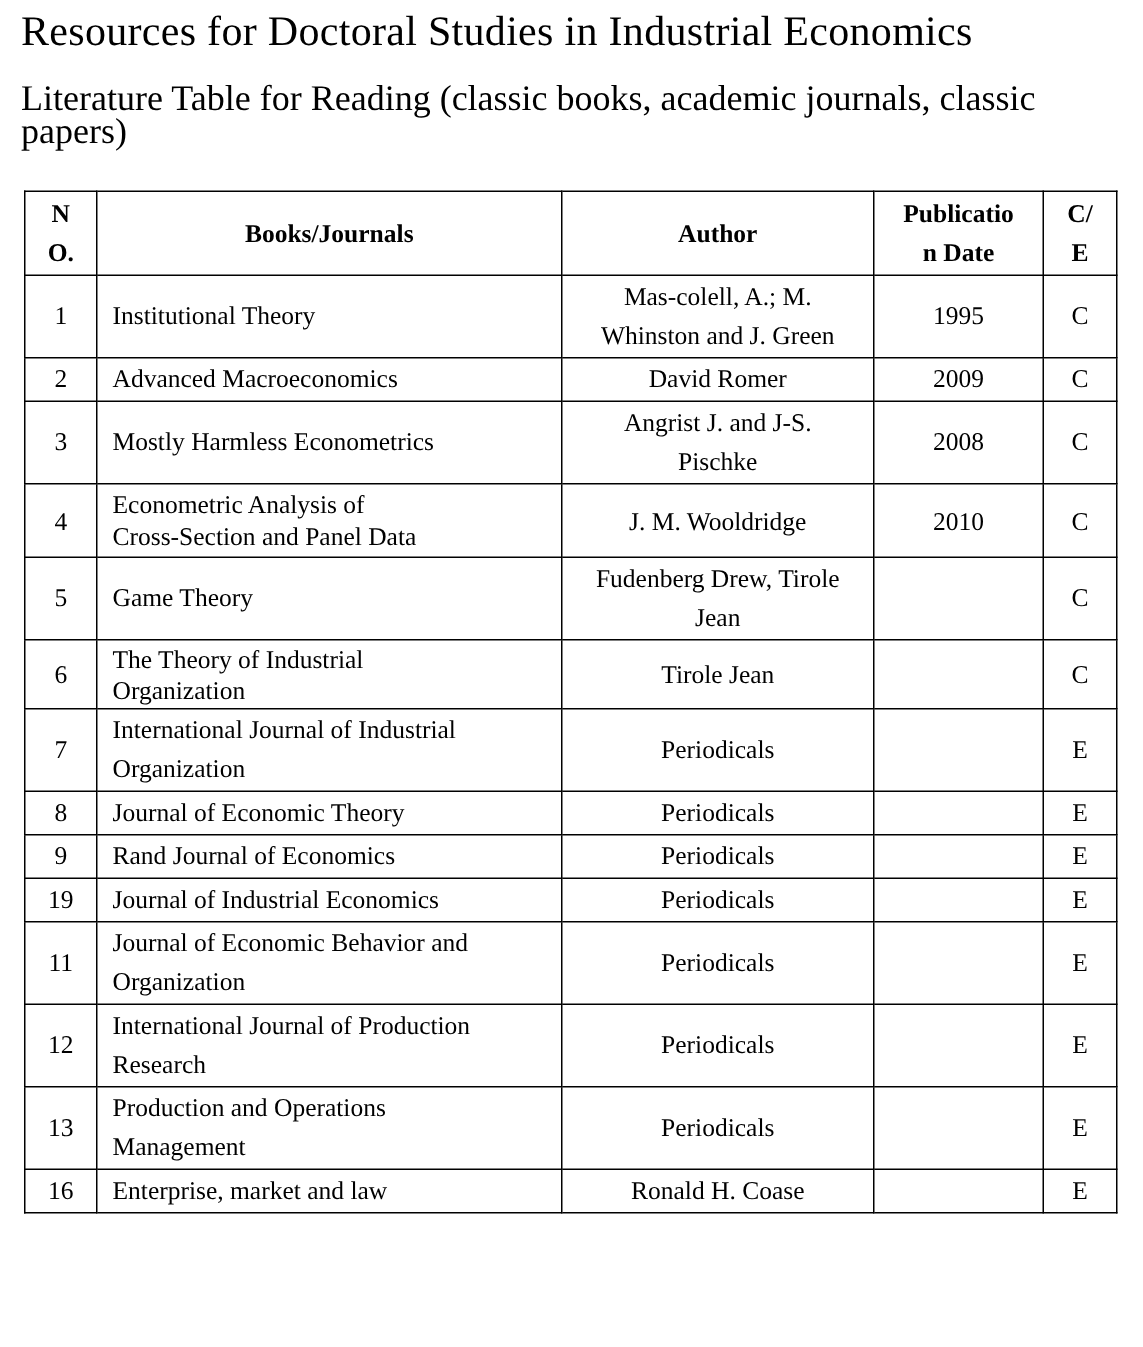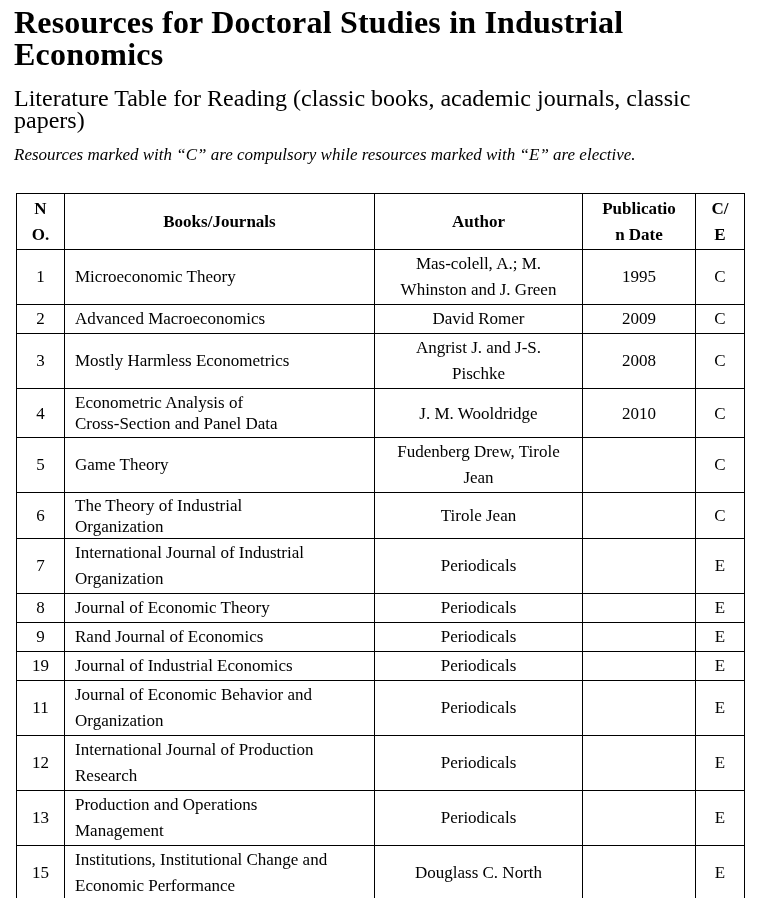--- a/index.html
+++ b/index.html
@@ -10,23 +10,23 @@
     height: 898px;
     overflow: hidden;
     font-family: "Liberation Serif", serif;
     color: #000000;
   }
   .page {
     padding: 6px 14px 0 14px;
   }
   h1.doc-title {
     margin: 0;
-    font-size: 32px;
+    font-size: 28px;
     line-height: 32px;
-    font-weight: bold;
+    font-weight: normal;
     letter-spacing: 0.2px;
   }
   p.doc-subtitle {
     margin: 17px 0 0 0;
     font-size: 24px;
     line-height: 22px;
   }
   p.doc-note {
     margin: 14px 0 0 0;
     font-size: 17px;
@@ -79,21 +79,20 @@
   tbody tr:nth-child(14) { height: 27px; }
   tbody tr:nth-child(15) { height: 57px; }
   tbody tr:nth-child(16) { height: 30px; }
 </style>
 </head>
 <body>
 
 <div class="page">
   <h1 class="doc-title">Resources for Doctoral Studies in Industrial Economics</h1>
   <p class="doc-subtitle">Literature Table for Reading (classic books, academic journals, classic papers)</p>
-  <p class="doc-note">Resources marked with “C” are compulsory while resources marked with “E” are elective.</p>
 
   <table class="lit-table">
     <colgroup>
       <col class="c-no">
         <col class="c-books">
         <col class="c-auth">
         <col class="c-date">
         <col class="c-ce">
     </colgroup>
     <thead>
@@ -104,21 +103,21 @@
         <th>Author</th>
         <th>Publicatio
 n Date</th>
         <th>C/
 E</th>
       </tr>
     </thead>
     <tbody>
       <tr>
         <td>1</td>
-        <td class="books-cell">Microeconomic Theory</td>
+        <td class="books-cell">Institutional Theory</td>
         <td>Mas-colell, A.; M.
 Whinston and J. Green</td>
         <td>1995</td>
         <td>C</td>
       </tr>
       <tr>
         <td>2</td>
         <td class="books-cell">Advanced Macroeconomics</td>
         <td>David Romer</td>
         <td>2009</td>
@@ -203,28 +202,20 @@
       </tr>
       <tr>
         <td>13</td>
         <td class="books-cell">Production and Operations
 Management</td>
         <td>Periodicals</td>
         <td></td>
         <td>E</td>
       </tr>
       <tr>
-        <td>15</td>
-        <td class="books-cell">Institutions, Institutional Change and
-Economic Performance</td>
-        <td>Douglass C. North</td>
-        <td></td>
-        <td>E</td>
-      </tr>
-      <tr>
         <td>16</td>
         <td class="books-cell">Enterprise, market and law</td>
         <td>Ronald H. Coase</td>
         <td></td>
         <td>E</td>
       </tr>
     </tbody>
   </table>
 </div>
 

